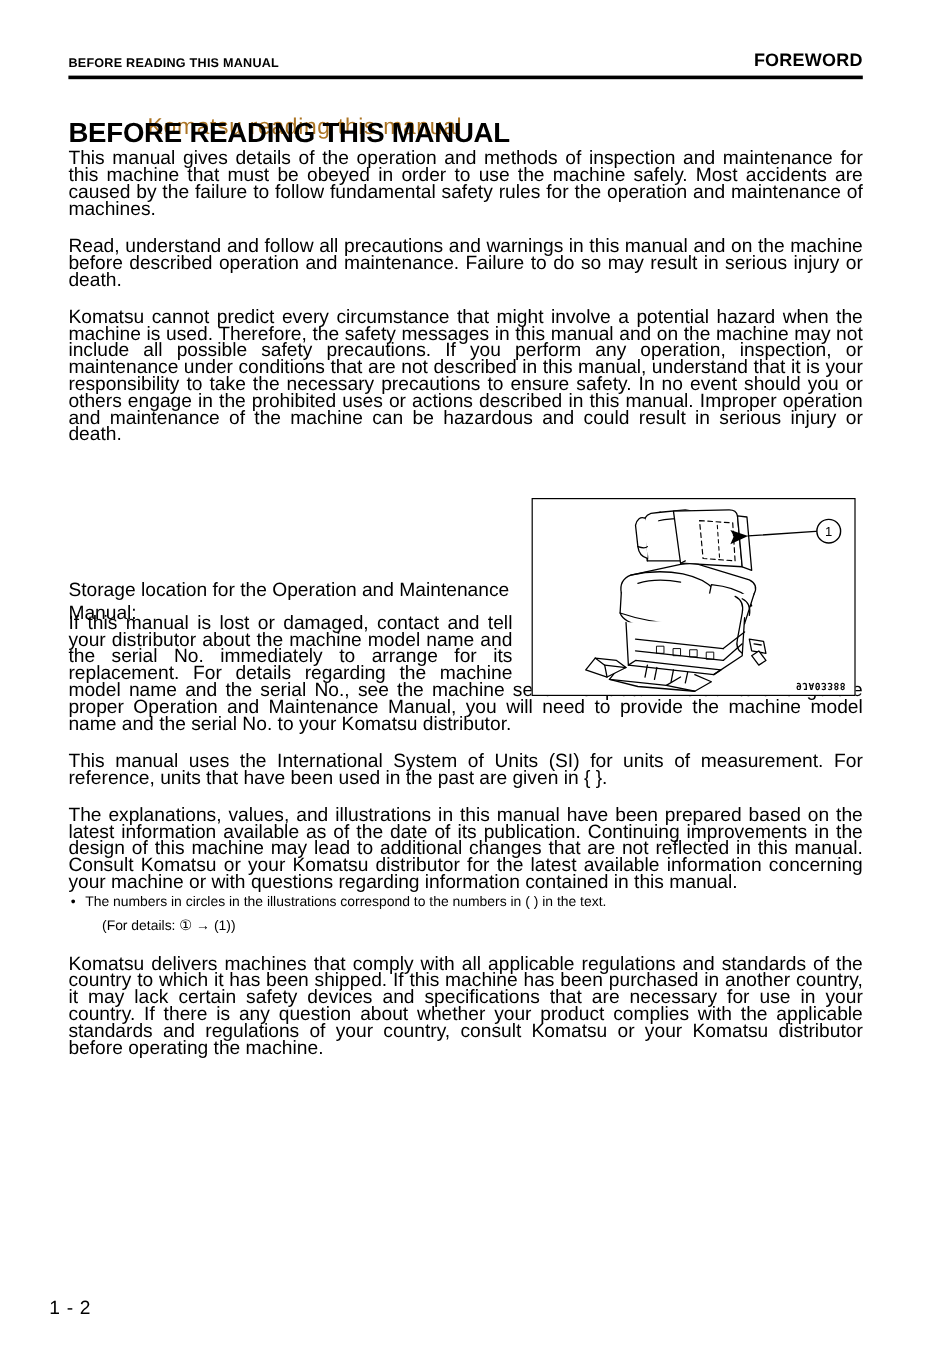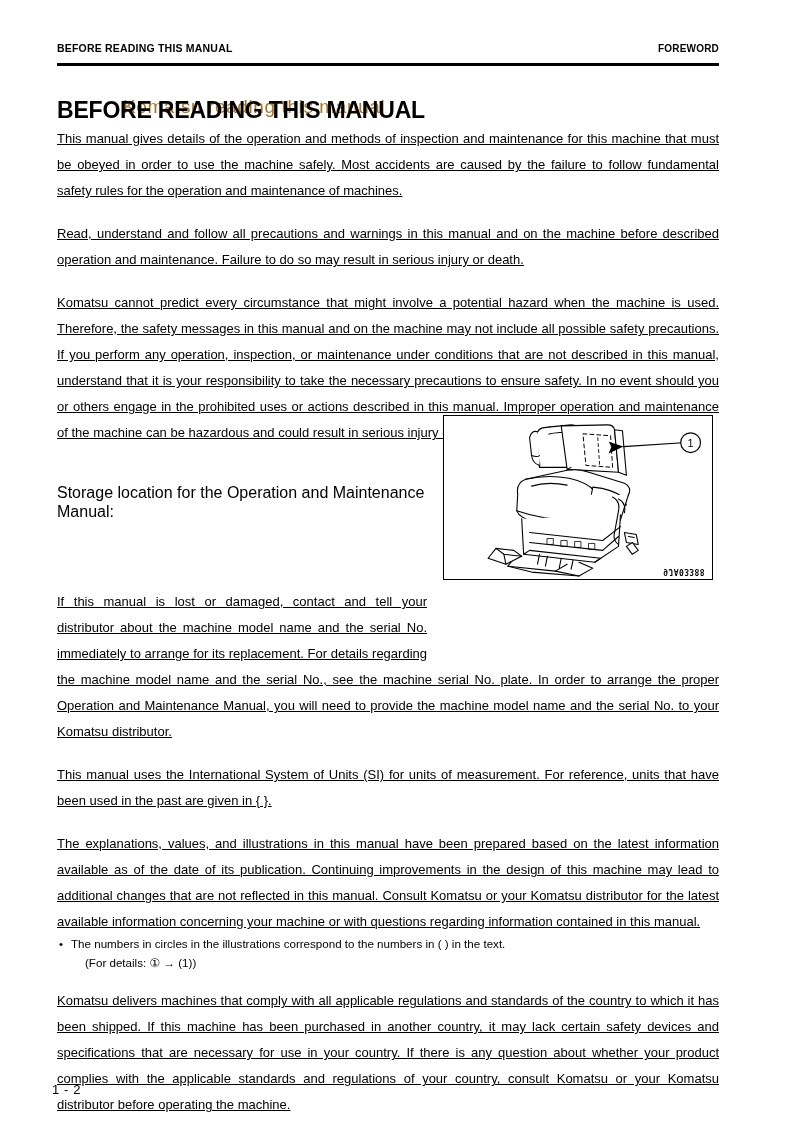--- a/index.html
+++ b/index.html
@@ -32,21 +32,21 @@
     align-items: flex-end;
     justify-content: space-between;
   }
   .header-left {
     font-size: 10.5px;
     font-weight: bold;
     letter-spacing: 0.2px;
     white-space: nowrap;
   }
   .header-right {
-    font-size: 10px;
+    font-size: 15px;
     font-weight: bold;
     letter-spacing: 0.2px;
     white-space: nowrap;
   }
   .header-rule {
     position: absolute;
     left: 57px;
     top: 63px;
     width: 662px;
     height: 2.6px;
@@ -86,25 +86,24 @@
 
   
   .body-col {
     position: absolute;
     left: 57px;
     top: 126px;
     width: 662px;
   }
   p.para {
     margin: 0 0 17px 0;
-    font-size: 13px;
-    line-height: 26px;
+    font-size: 16px;
+    line-height: 14px;
     text-align: justify;
     text-justify: inter-word;
-    text-decoration: underline;
   }
   p.para.nojust {
     text-align: left;
   }
   p.tight {
     margin-bottom: 0;
   }
 
   
   .wrap-zone {
@@ -178,23 +177,23 @@
   .bullet-sub {
     padding-left: 14px;
   }
   .circled {
     font-size: 12px;
   }
 
   
   .page-number {
     position: absolute;
-    left: 52px;
+    left: 41px;
     top: 1082px;
-    font-size: 13px;
+    font-size: 16px;
     letter-spacing: 0.6px;
   }
 </style>
 </head>
 <body>
 
 <div class="page">
 
   <div class="page-header">
     <div class="header-left">BEFORE READING THIS MANUAL</div>

